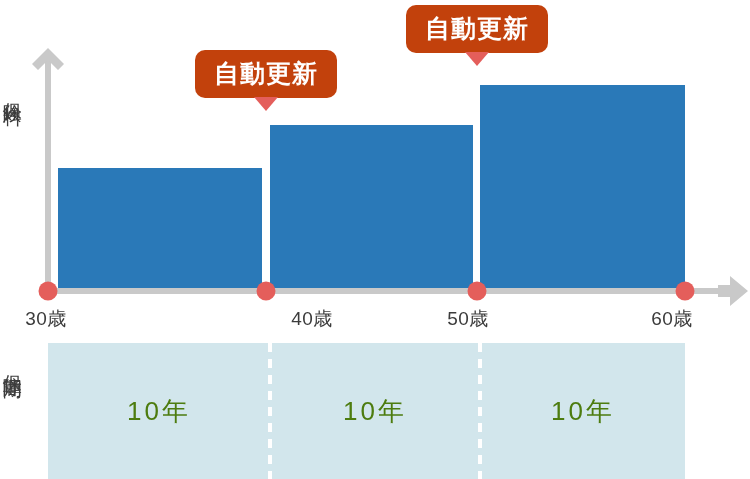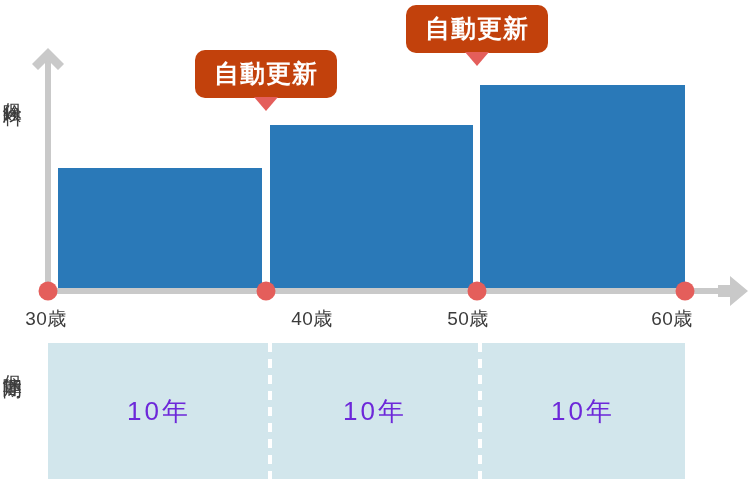--- a/index.html
+++ b/index.html
@@ -125,21 +125,21 @@
   }
   .band-divider {
     position: absolute;
     width: 4px;
     background-image: linear-gradient(#ffffff 55%, rgba(255,255,255,0) 0%);
     background-size: 4px 16px;
     background-repeat: repeat-y;
   }
   .band-seg-label {
     position: absolute;
-    color: #6d28d9;
+    color: #4d7c0f;
     font-size: 26px;
     letter-spacing: 3px;
     white-space: nowrap;
     transform: translate(-50%, -50%);
   }
 </style>
 </head>
 <body>
 
 <div id="stage">

